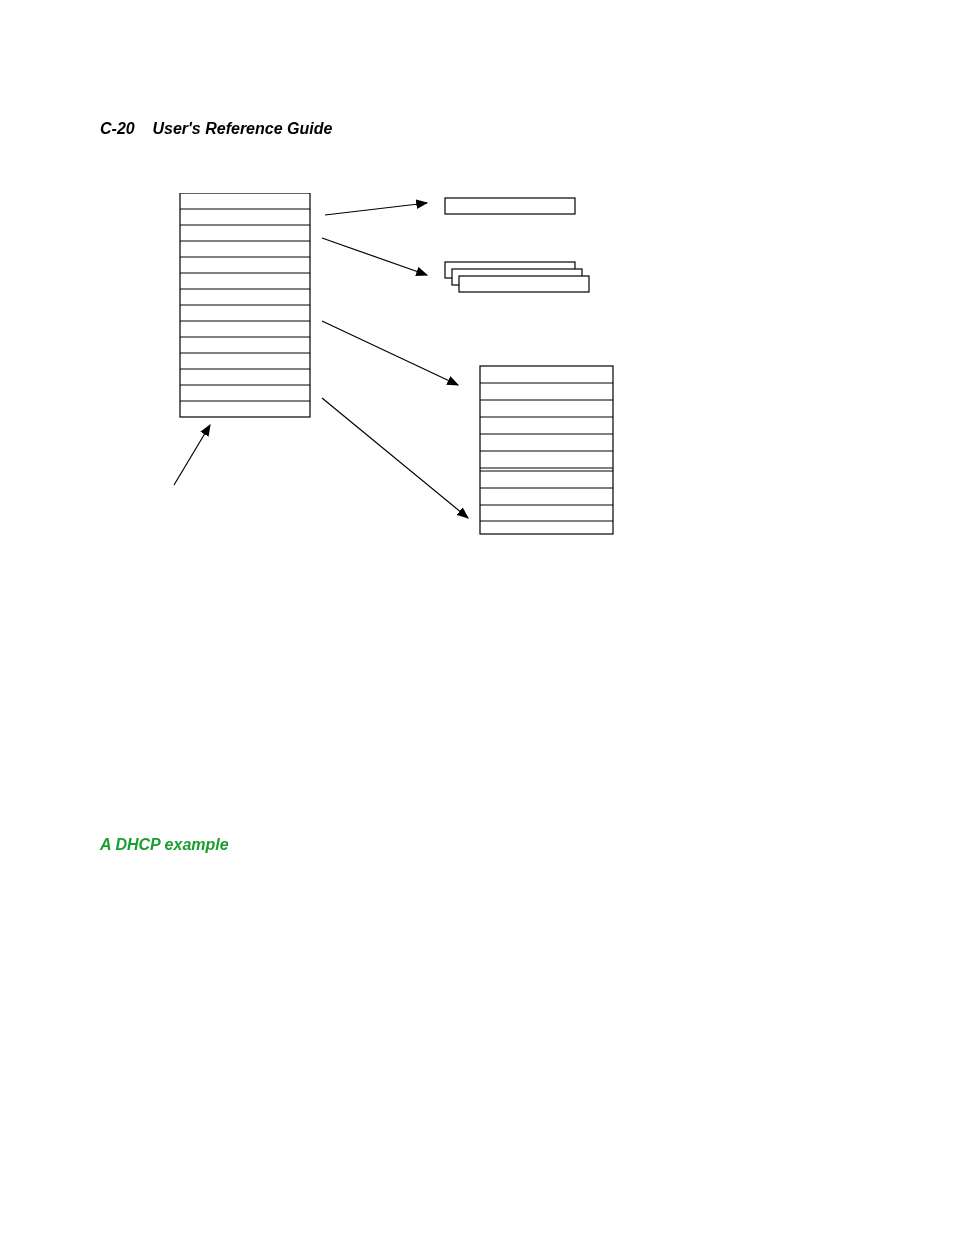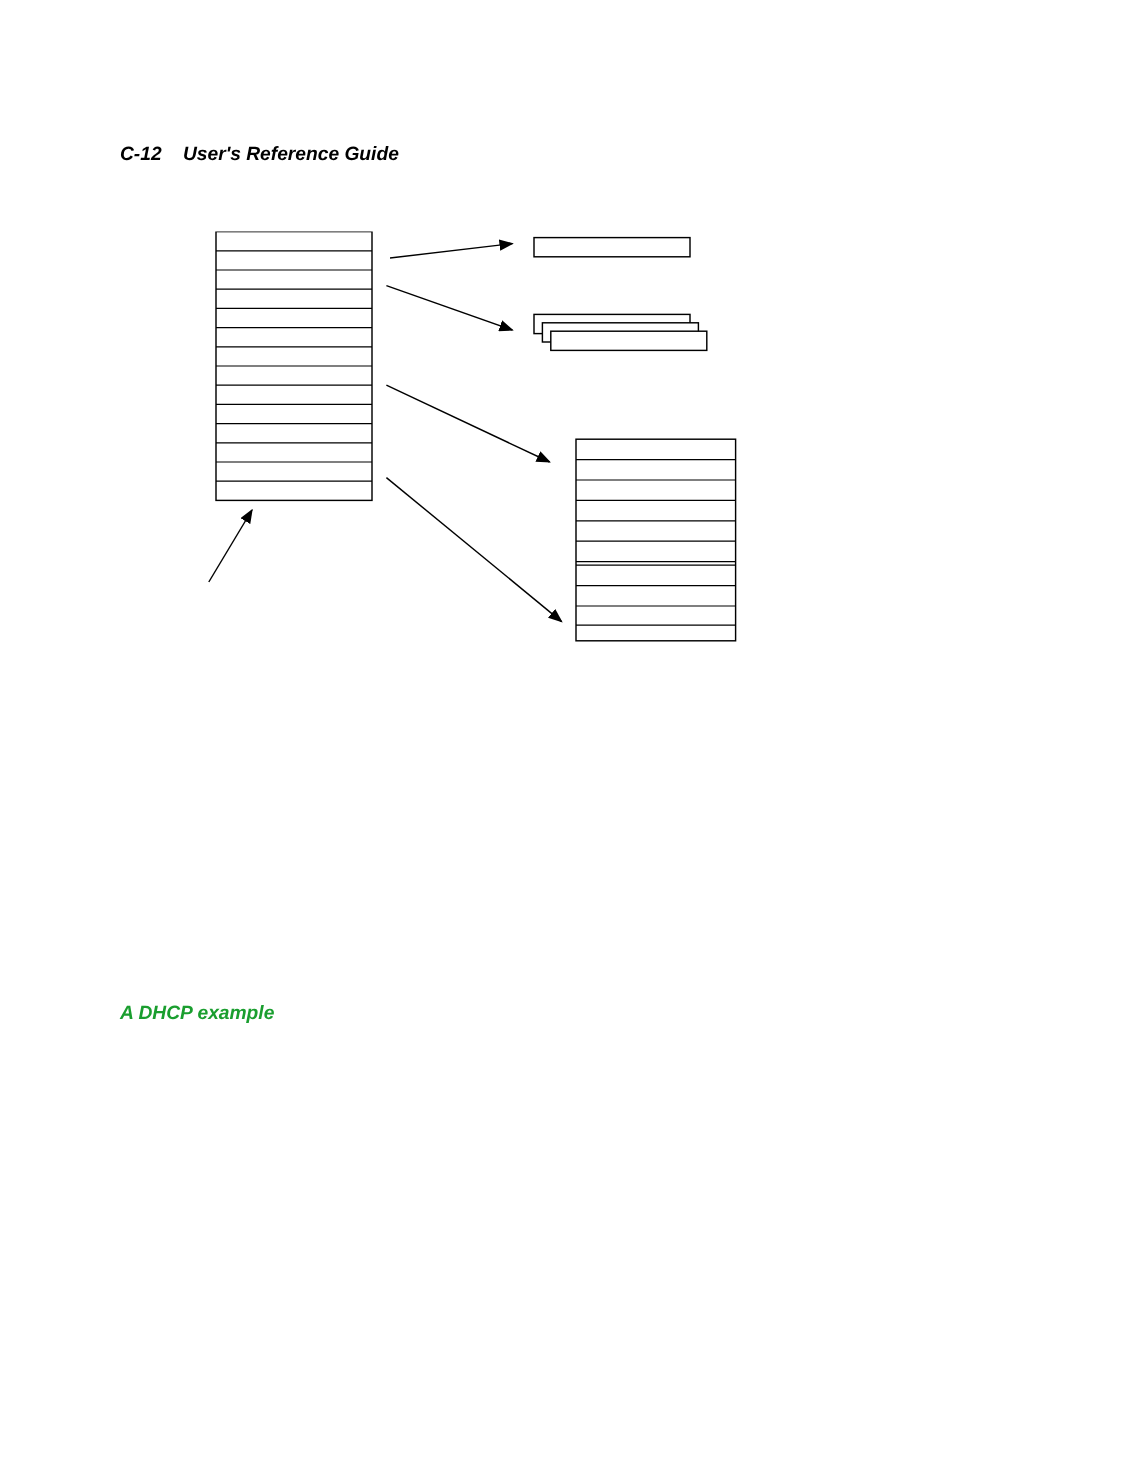--- a/index.html
+++ b/index.html
@@ -33,21 +33,21 @@
     font-style: italic;
     font-weight: bold;
     font-size: 16px;
     color: #1a9e2f;
   }
 </style>
 </head>
 <body>
 
 <div class="page-header">
-  <span>C-12</span>
+  <span>C-20</span>
   <span>&nbsp;&nbsp;</span>
   <span>User's Reference Guide</span>
 </div>
 
 <svg class="diagram" viewBox="0 0 570 380">
   <defs>
     <marker id="arrowhead" markerWidth="10" markerHeight="8" refX="9" refY="4" orient="auto">
       <polygon points="0 0, 10 4, 0 8" fill="#000"></polygon>
     </marker>
   </defs>

